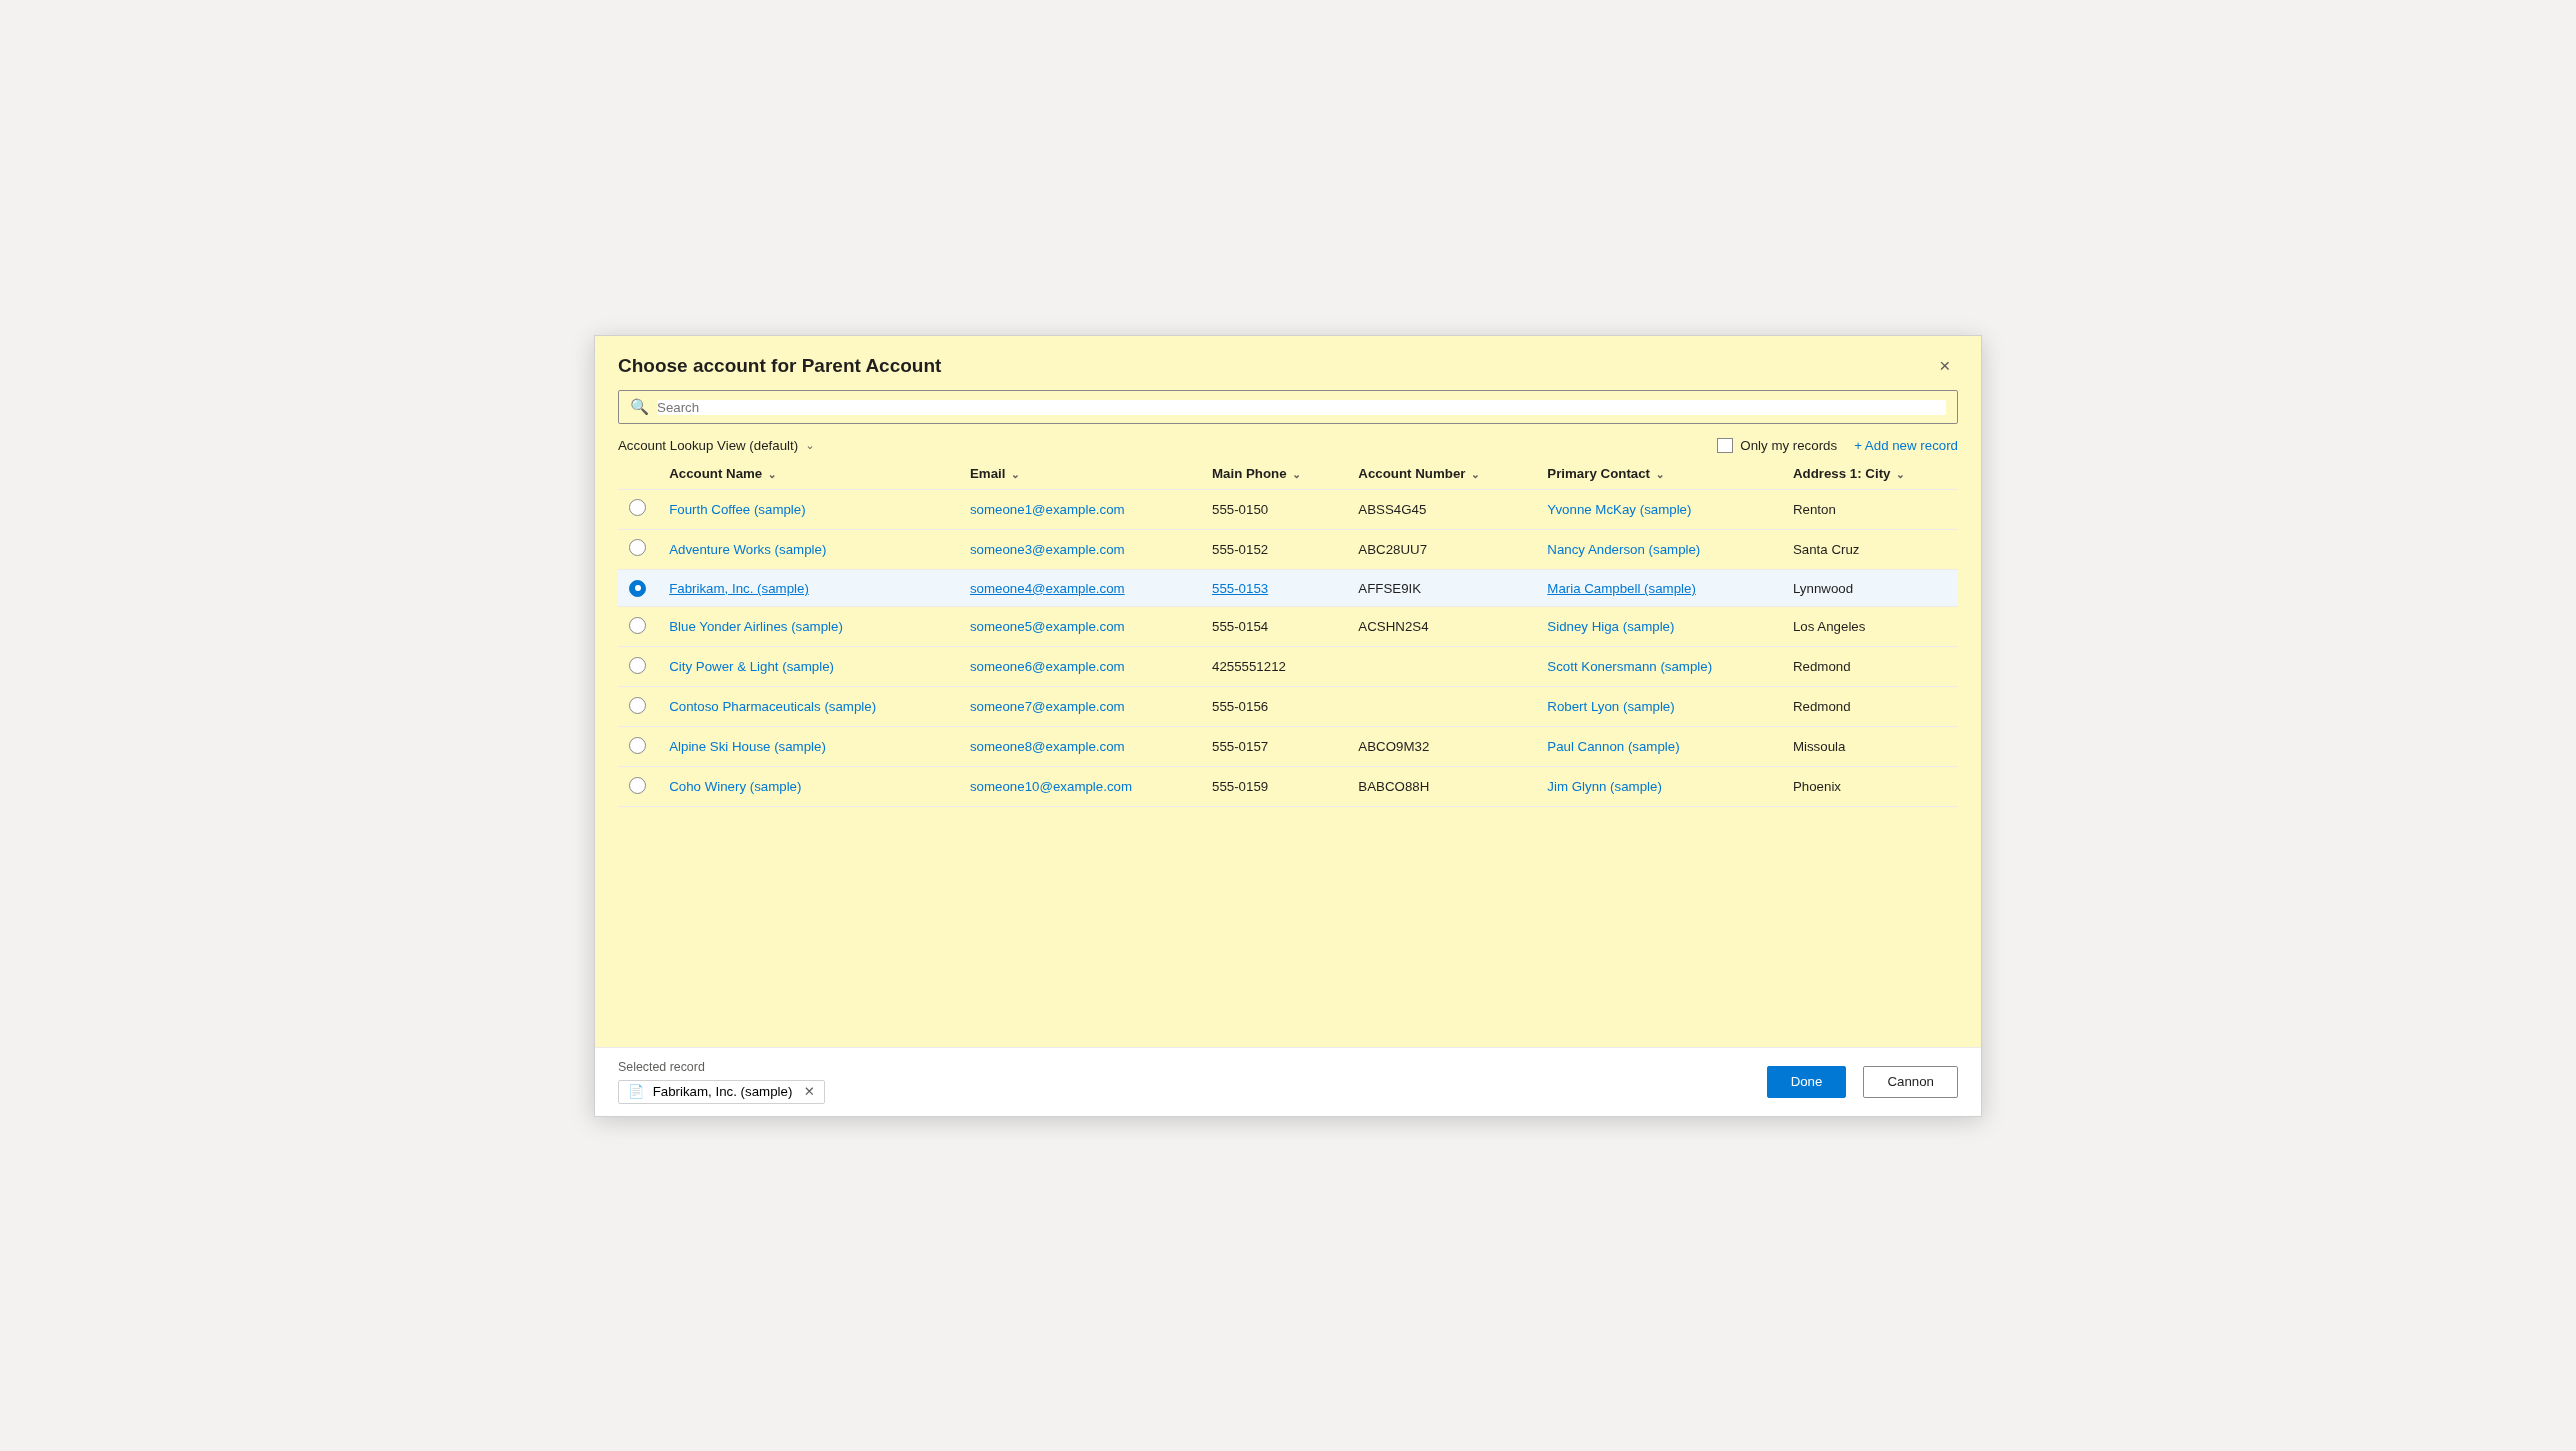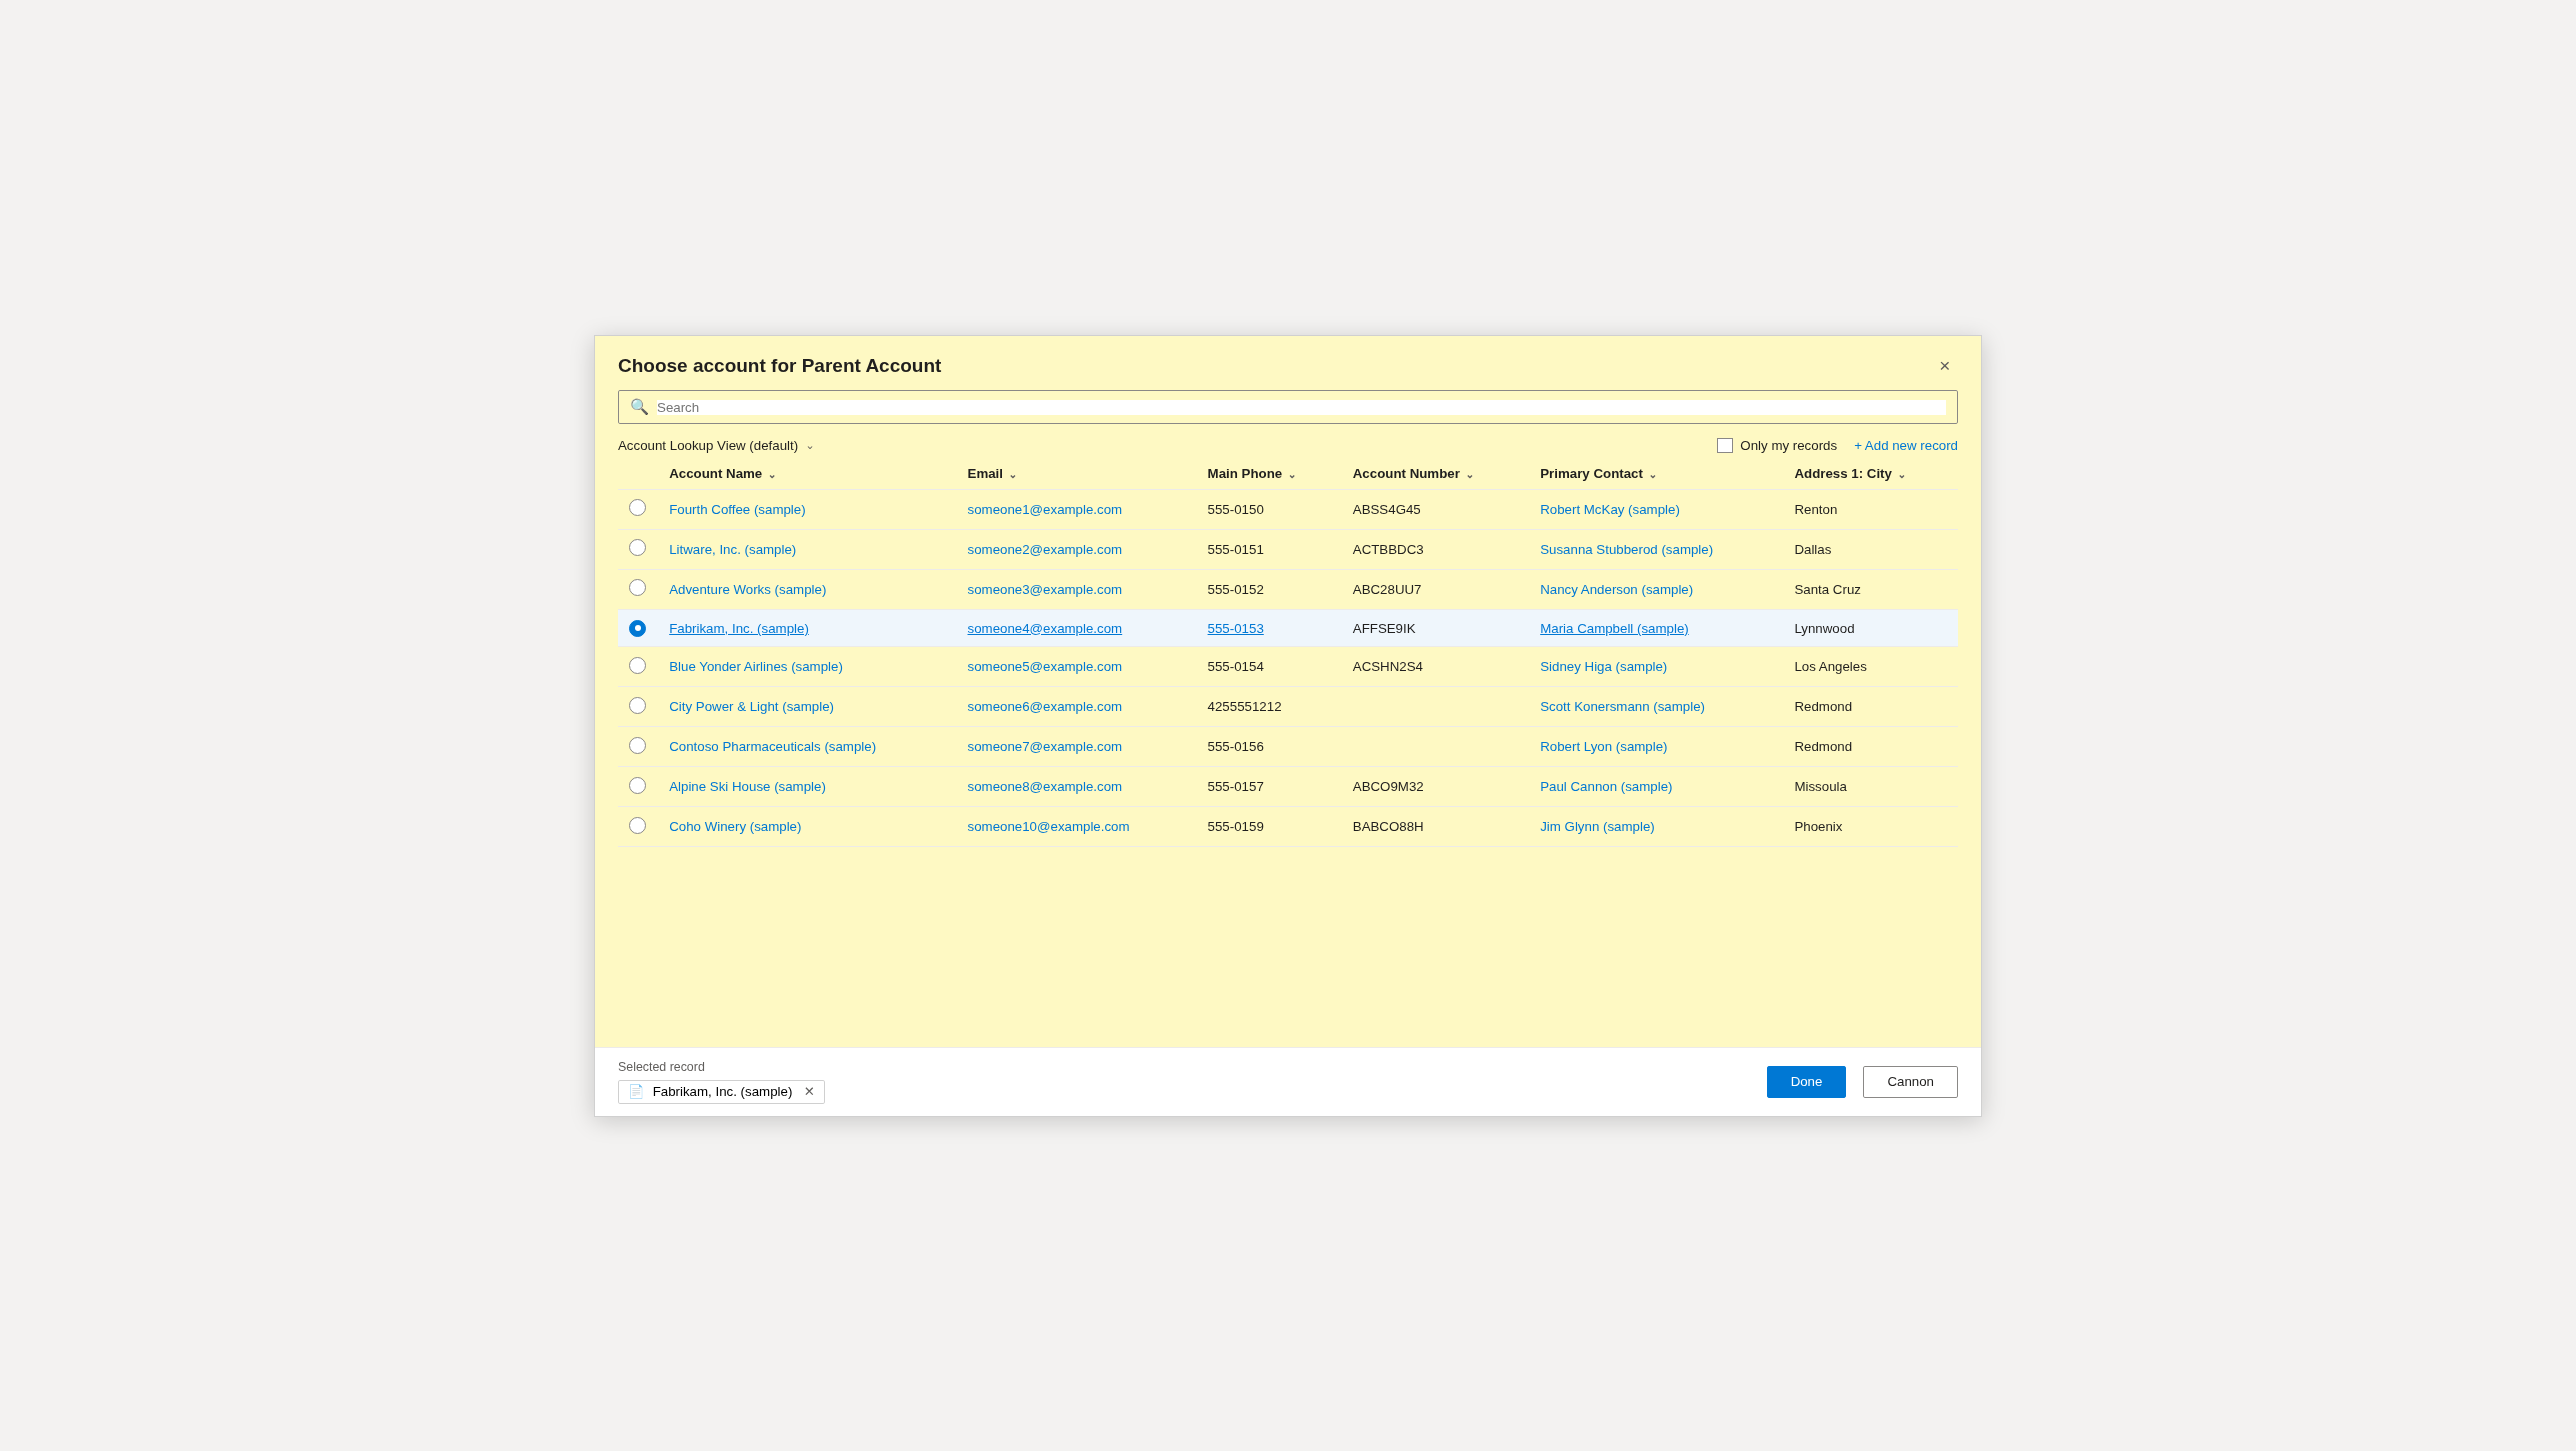--- a/index.html
+++ b/index.html
@@ -266,31 +266,22 @@
         </tr>
       </thead>
       <tbody id="table-body">
 
       <tr>
             <td class="radio-cell"><div class="radio-btn"></div></td>
             <td><a class="link-text">Fourth Coffee (sample)</a></td>
             <td><a class="link-text">someone1@example.com</a></td>
             <td>555-0150</td>
             <td>ABSS4G45</td>
-            <td><a class="link-text">Robert McKay (sample)</a></td>
+            <td><a class="link-text">Yvonne McKay (sample)</a></td>
             <td>Renton</td>
-          </tr>
-          <tr>
-            <td class="radio-cell"><div class="radio-btn"></div></td>
-            <td><a class="link-text">Litware, Inc. (sample)</a></td>
-            <td><a class="link-text">someone2@example.com</a></td>
-            <td>555-0151</td>
-            <td>ACTBBDC3</td>
-            <td><a class="link-text">Susanna Stubberod (sample)</a></td>
-            <td>Dallas</td>
           </tr>
           <tr>
             <td class="radio-cell"><div class="radio-btn"></div></td>
             <td><a class="link-text">Adventure Works (sample)</a></td>
             <td><a class="link-text">someone3@example.com</a></td>
             <td>555-0152</td>
             <td>ABC28UU7</td>
             <td><a class="link-text">Nancy Anderson (sample)</a></td>
             <td>Santa Cruz</td>
           </tr>

